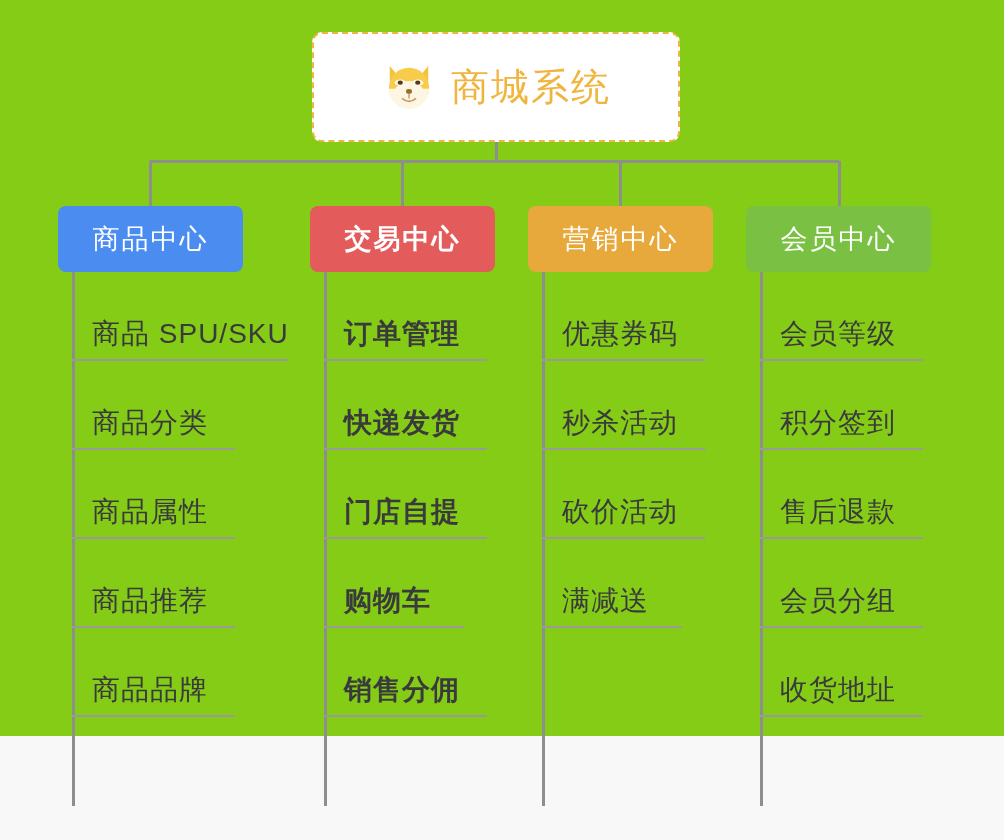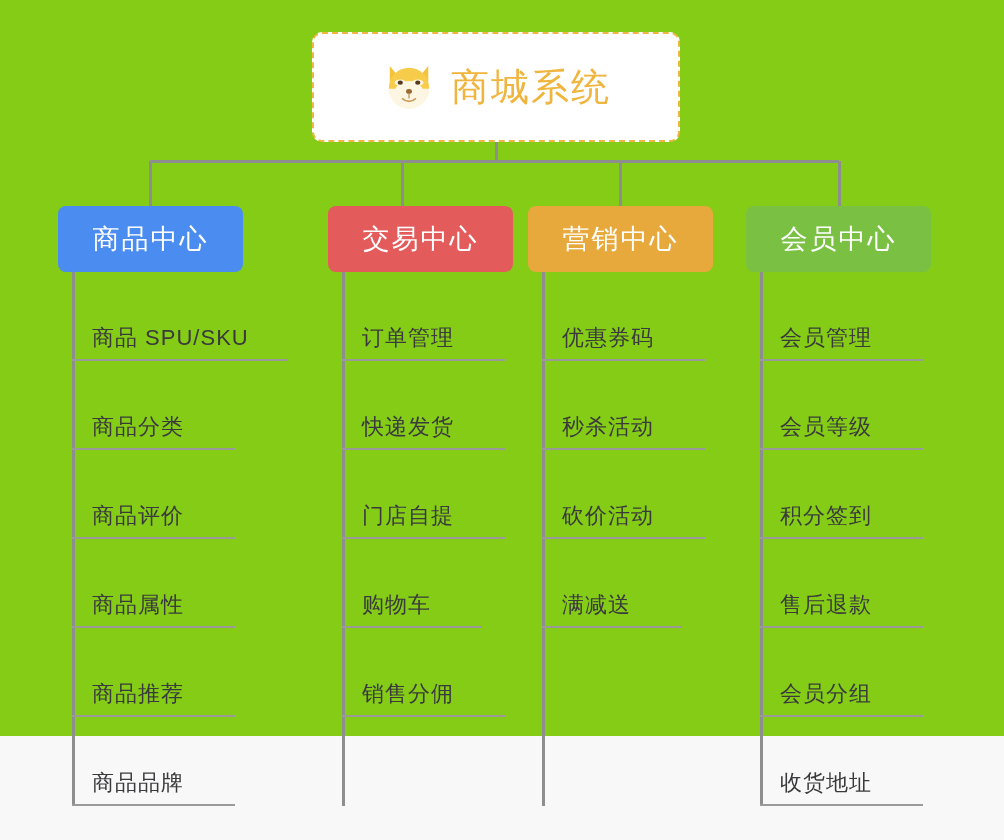--- a/index.html
+++ b/index.html
@@ -81,21 +81,21 @@
     margin-top: 0;
   }
   .leaf-item {
     position: relative;
     height: 89px;
   }
   .leaf-label {
     position: absolute;
     left: 34px;
     bottom: 8px;
-    font-size: 22px;
+    font-size: 28px;
     color: #3a3a3c;
     white-space: nowrap;
     letter-spacing: 1px;
   }
   .leaf-underline {
     position: absolute;
     left: 0;
     bottom: 0;
     height: 2px;
     background: #9a9a9a;
@@ -151,39 +151,35 @@
 
       <div class="leaf-item">
         <span class="leaf-label">商品 SPU/SKU</span>
         <div class="leaf-underline" style="left:14px; width:216px;"></div>
       </div>
       <div class="leaf-item">
         <span class="leaf-label">商品分类</span>
         <div class="leaf-underline" style="left:14px; width:163px;"></div>
       </div>
       <div class="leaf-item">
-        <span class="leaf-label">商品评价</span>
-        <div class="leaf-underline" style="left:14px; width:163px;"></div>
-      </div>
-      <div class="leaf-item">
         <span class="leaf-label">商品属性</span>
         <div class="leaf-underline" style="left:14px; width:163px;"></div>
       </div>
       <div class="leaf-item">
         <span class="leaf-label">商品推荐</span>
         <div class="leaf-underline" style="left:14px; width:163px;"></div>
       </div>
       <div class="leaf-item">
         <span class="leaf-label">商品品牌</span>
         <div class="leaf-underline" style="left:14px; width:163px;"></div>
       </div>
     </div>
   </div>
 
-  <div class="column" style="left:328px; width:185px;">
+  <div class="column" style="left:310px; width:185px;font-weight:bold;">
     <div class="col-header" style="background:#e35b5b;">
       <span>交易中心</span>
     </div>
     <div class="leaf-list">
       <div class="leaf-trunk" style="left:14px; top:0; height:534px;"></div>
 
       <div class="leaf-item">
         <span class="leaf-label">订单管理</span>
         <div class="leaf-underline" style="left:14px; width:163px;"></div>
       </div>
@@ -233,24 +229,20 @@
   </div>
 
   <div class="column" style="left:746px; width:185px;">
     <div class="col-header" style="background:#7ac143;font-family:Liberation Serif, serif;">
       <span>会员中心</span>
     </div>
     <div class="leaf-list">
       <div class="leaf-trunk" style="left:14px; top:0; height:534px;"></div>
 
       <div class="leaf-item">
-        <span class="leaf-label">会员管理</span>
-        <div class="leaf-underline" style="left:14px; width:163px;"></div>
-      </div>
-      <div class="leaf-item">
         <span class="leaf-label">会员等级</span>
         <div class="leaf-underline" style="left:14px; width:163px;"></div>
       </div>
       <div class="leaf-item">
         <span class="leaf-label">积分签到</span>
         <div class="leaf-underline" style="left:14px; width:163px;"></div>
       </div>
       <div class="leaf-item">
         <span class="leaf-label">售后退款</span>
         <div class="leaf-underline" style="left:14px; width:163px;"></div>

